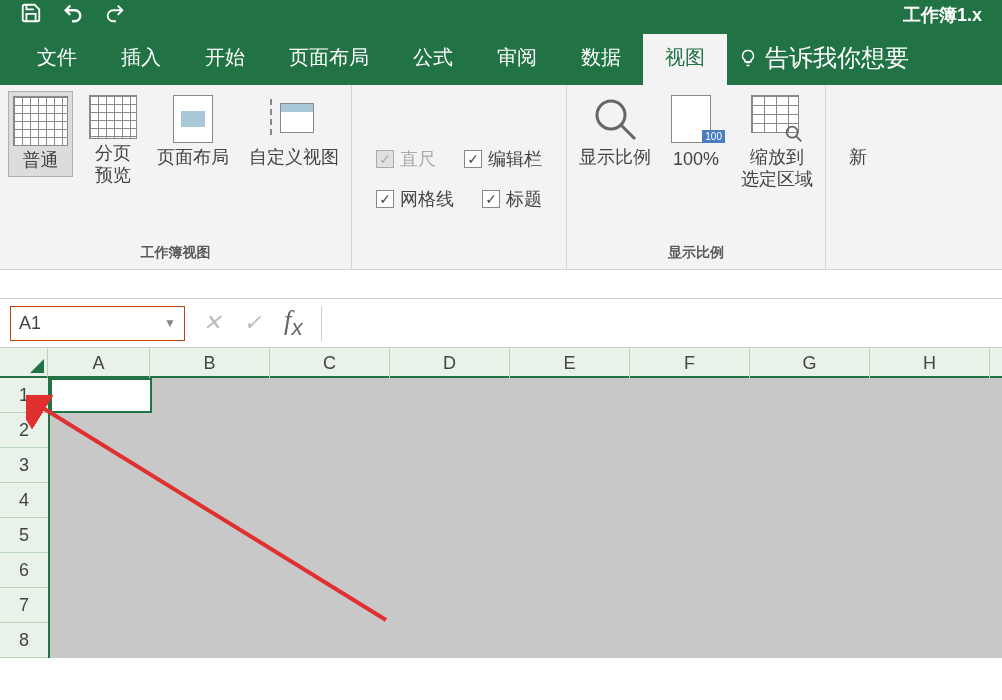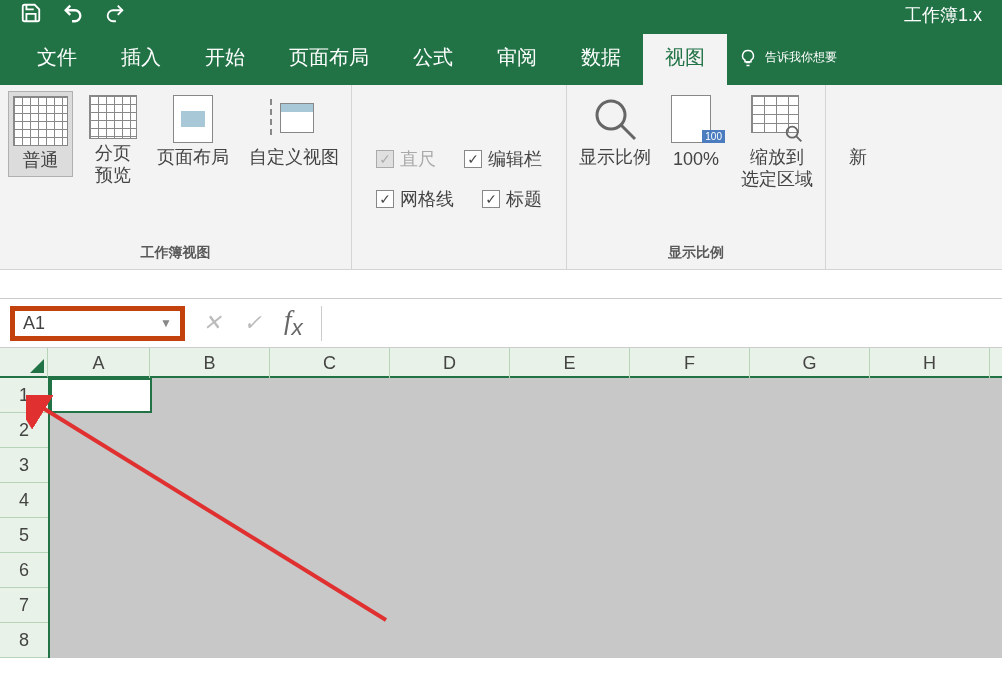--- a/index.html
+++ b/index.html
@@ -1,47 +1,47 @@
 <!DOCTYPE html>
 <html><head>
   <meta charset="utf-8">
   <style>
     * { margin: 0; padding: 0; box-sizing: border-box; font-family: "Microsoft YaHei", sans-serif; }
     body { width: 1002px; height: 700px; background: #fff; overflow: hidden; position: relative; }
     
-    .titlebar { height: 30px; background: #217346; display: flex; align-items: center; padding: 0 20px; color: #fff; }
+    .titlebar { height: 30px; background: #217346; display: flex; align-items: center; padding: 0 20px; color: #fff; font-weight: bold; }
     .qat { display: flex; gap: 18px; align-items: center; }
     .qat-icon { color: #fff; font-size: 20px; }
     .title-text { margin-left: auto; font-size: 18px; color: #fff; }
     
     .menubar { height: 55px; background: #217346; display: flex; align-items: center; padding: 0 15px; }
     .menu-item { padding: 10px 22px; color: #fff; font-size: 20px; cursor: pointer; }
     .menu-item.active { background: #f3f3f3; color: #217346; margin-top: 10px; padding-bottom: 20px; }
-    .tell-me { display: flex; align-items: center; gap: 8px; color: #fff; font-size: 12px; padding: 0 12px; }
+    .tell-me { display: flex; align-items: center; gap: 8px; color: #fff; font-size: 24px; padding: 0 12px; }
     
     .ribbon { height: 185px; background: #f3f3f3; border-bottom: 1px solid #d4d4d4; display: flex; }
     .ribbon-group { border-right: 1px solid #d4d4d4; display: flex; flex-direction: column; padding: 6px 8px 2px; }
     .ribbon-group-content { display: flex; flex: 1; gap: 12px; align-items: flex-start; }
     .ribbon-group-label { text-align: center; font-size: 14px; color: #5a5a5a; padding: 5px 0; font-weight: bold; }
     
     .ribbon-btn { display: flex; flex-direction: column; align-items: center; gap: 4px; padding: 4px; cursor: pointer; }
     .ribbon-btn.active { background: #dcdcdc; border: 1px solid #b0b0b0; }
     .ribbon-btn-label { font-size: 18px; color: #444; text-align: center; line-height: 1.2; }
     
     .grid-icon { width: 55px; height: 50px; border: 1px solid #888; background: linear-gradient(#888 1px, transparent 1px) 0 0/100% 8px, linear-gradient(90deg, #888 1px, transparent 1px) 0 0/8px 100%; background-color: #fff; }
     .grid-icon-sm { width: 48px; height: 44px; }
     
     .checkbox-row { display: flex; align-items: center; gap: 6px; padding: 8px 4px; font-size: 18px; color: #444; }
     .chk { width: 18px; height: 18px; border: 1.5px solid #888; display: inline-flex; align-items: center; justify-content: center; font-size: 14px; color: #444; background: #fff; }
     .chk.disabled { background: #e0e0e0; color: #aaa; border-color: #aaa; }
     
     .magnify-icon { width: 48px; height: 48px; }
     
     .namebox-row { height: 50px; background: #fff; border-top: 1px solid #ccc; border-bottom: 1px solid #ccc; display: flex; align-items: center; margin-top: 28px; }
-    .namebox { width: 175px; height: 35px; border: 5px solid #c2410c; margin-left: 10px; padding: 0 8px; display: flex; align-items: center; font-size: 18px; color: #444; }
+    .namebox { width: 175px; height: 35px; border: 1px solid #c2410c; margin-left: 10px; padding: 0 8px; display: flex; align-items: center; font-size: 18px; color: #444; }
     .namebox .dd { margin-left: auto; color: #888; font-size: 12px; }
     .fx-bar { display: flex; align-items: center; gap: 22px; padding: 0 18px; }
     .fx-btn { font-size: 22px; color: #bbb; font-style: italic; font-family: serif; }
     .fx-icon { font-size: 27px; color: #666; font-style: italic; font-family: serif; }
     .formula-input { flex: 1; height: 35px; border-left: 1px solid #ccc; padding: 0 10px; font-size: 16px; }
     
     .sheet-area { position: relative; }
     .col-headers { display: flex; height: 30px; background: #e8f2e8; border-bottom: 2px solid #217346; }
     .select-all { width: 48px; height: 30px; background: #e8f2e8; border-right: 1px solid #b8d4b8; border-bottom: 2px solid #217346; position: relative; cursor: pointer; }
     .select-all::after { content: ''; position: absolute; right: 3px; bottom: 3px; width: 0; height: 0; border-left: 14px solid transparent; border-bottom: 14px solid #217346; }

